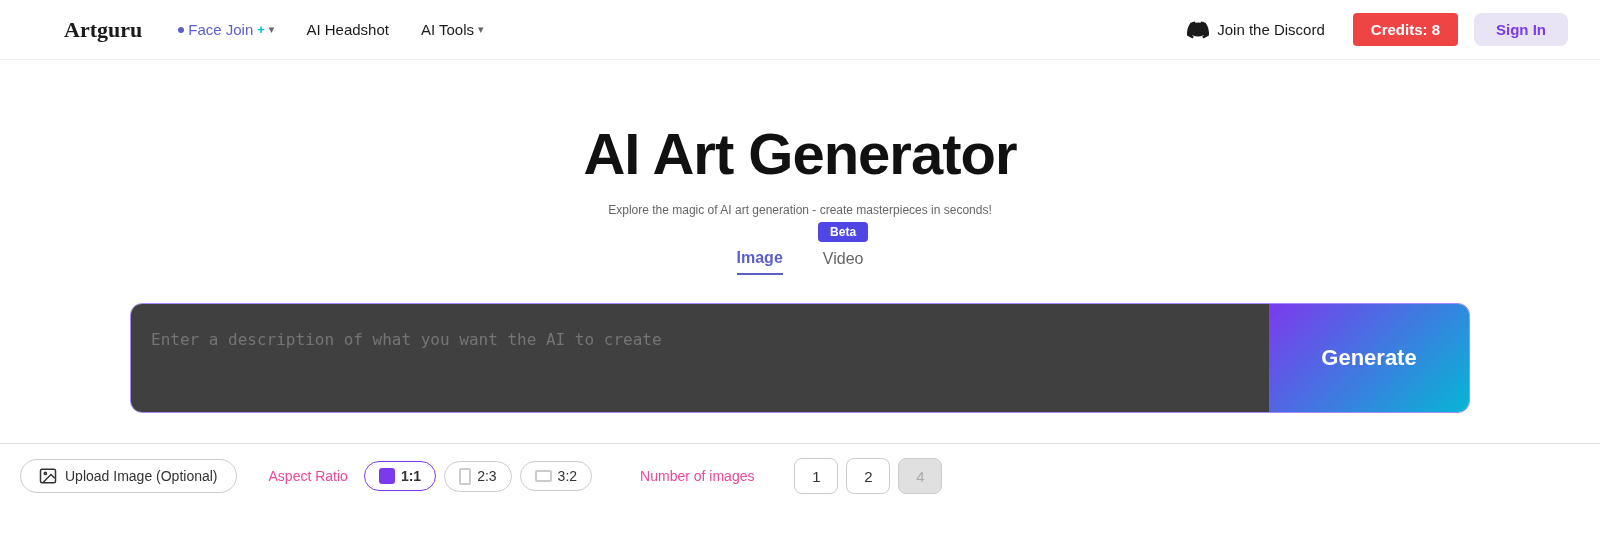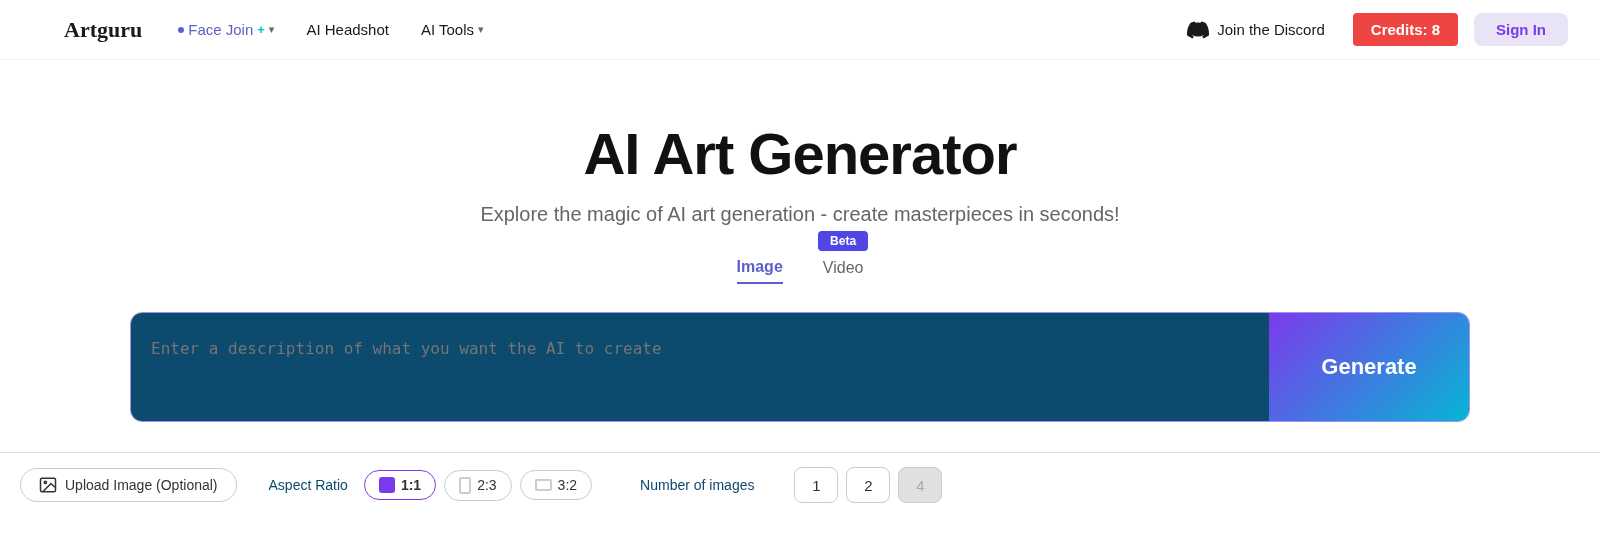--- a/index.html
+++ b/index.html
@@ -108,21 +108,21 @@
       padding-bottom: 30px;
     }
     .hero-title {
       font-size: 58px;
       font-weight: 800;
       color: #111;
       letter-spacing: -1px;
       margin-bottom: 16px;
     }
     .hero-subtitle {
-      font-size: 20px;
+      font-size: 12px;
       color: #666;
       margin-bottom: 32px;
     }
 
     
     .tabs {
       display: flex;
       align-items: center;
       gap: 40px;
       margin-bottom: 28px;
@@ -165,21 +165,21 @@
       margin-bottom: 0;
     }
     .prompt-input {
       flex: 1;
       border: none;
       outline: none;
       font-size: 16px;
       color: #999;
       padding: 24px 20px;
       resize: none;
-      background: #0c4a6e;
+      background: #404040;
       line-height: 1.5;
     }
     .generate-btn {
       background: linear-gradient(135deg, #7c3aed 0%, #06b6d4 100%);
       color: #fff;
       border: none;
       padding: 0 48px;
       font-size: 22px;
       font-weight: 600;
       cursor: pointer;
@@ -217,21 +217,21 @@
       color: #333;
       cursor: pointer;
       background: #fff;
     }
     .upload-icon {
       width: 18px;
       height: 18px;
     }
     .label-text {
       font-size: 14px;
-      color: #0c4a6e;
+      color: #ec4899;
       margin-left: 16px;
     }
     .ratio-group {
       display: flex;
       align-items: center;
       gap: 8px;
     }
     .ratio-btn {
       display: flex;
       align-items: center;

